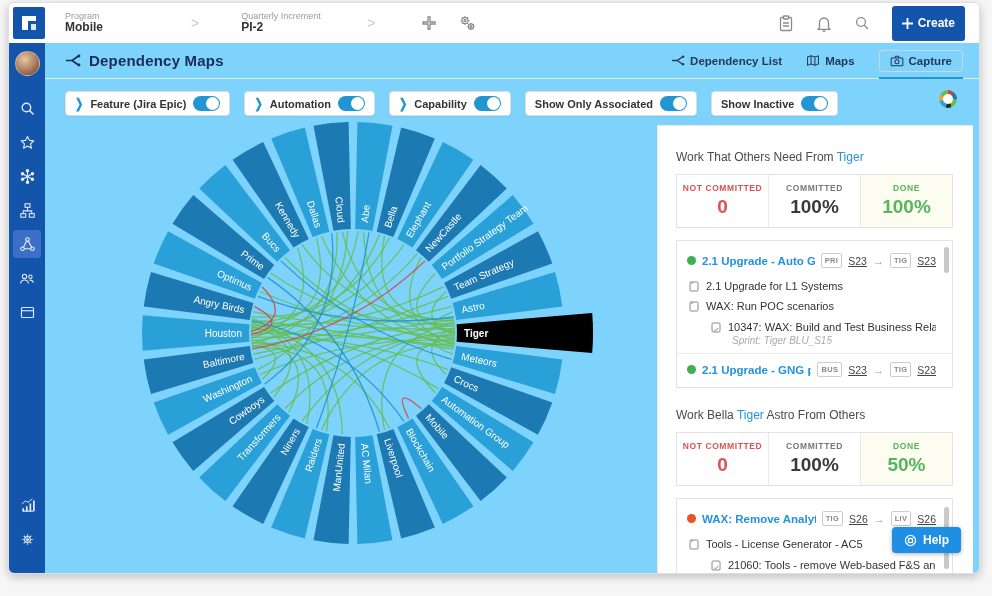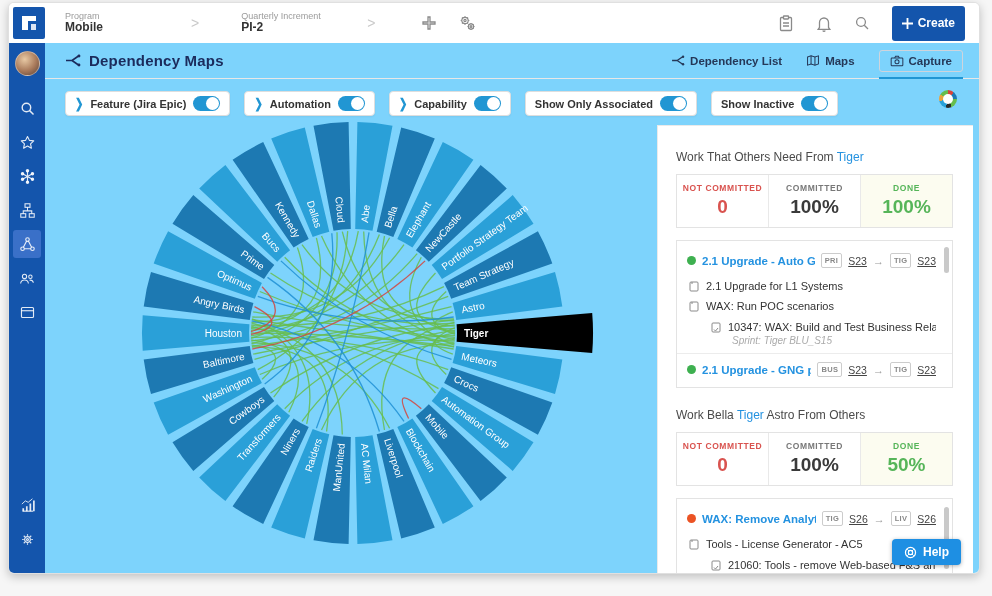--- a/index.html
+++ b/index.html
@@ -75,21 +75,21 @@
   .sp { font-size:10.5px; color:#444; flex:none;text-decoration:underline; }
   .arr { font-size:11px; color:#999; flex:none; }
   .feat-row { display:flex; align-items:center; gap:7px; padding:4px 16px 4px 12px; font-size:11px; color:#333; }
   .story-row { display:flex; align-items:center; gap:7px; padding:5px 16px 1px 34px; font-size:11px; color:#333; }
   .story-row .tt, .feat-row .tt { white-space:nowrap; overflow:hidden; }
   .sprint { font-size:10px; font-style:italic; color:#aaa; margin:1px 16px 7px 55px; }
   .doc-ic { color:#8a8a8a; display:flex; flex:none; }
   .thumb { position:absolute; right:3px; width:5px; border-radius:3px; background:#c9c9c9; }
   .sec2 { margin-top:20px; }
 
-  .help-btn { position:absolute; right:18px; bottom:8px; background:var(--help,#1e8fe3); color:#fff; border:none; border-radius:4px;
+  .help-btn { position:absolute; right:18px; bottom:20px; background:var(--help,#1e8fe3); color:#fff; border:none; border-radius:4px;
               padding:6px 12px; font-size:12px; font-weight:bold; font-family:inherit; display:flex; align-items:center; gap:6px;
               box-shadow:0 1px 4px rgba(0,0,0,.3); cursor:pointer; z-index:6; }
   svg { display:block; }
 </style>
 </head>
 <body>
 
 <div class="window">
 
   <header>

